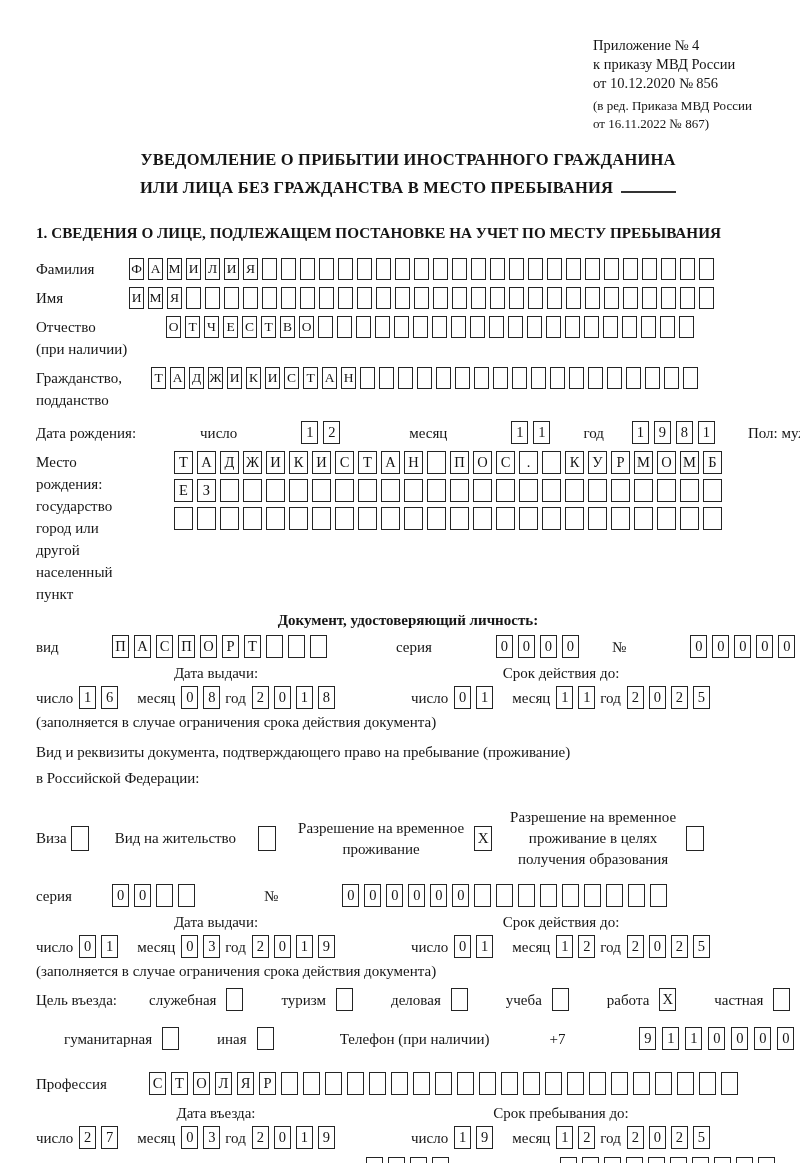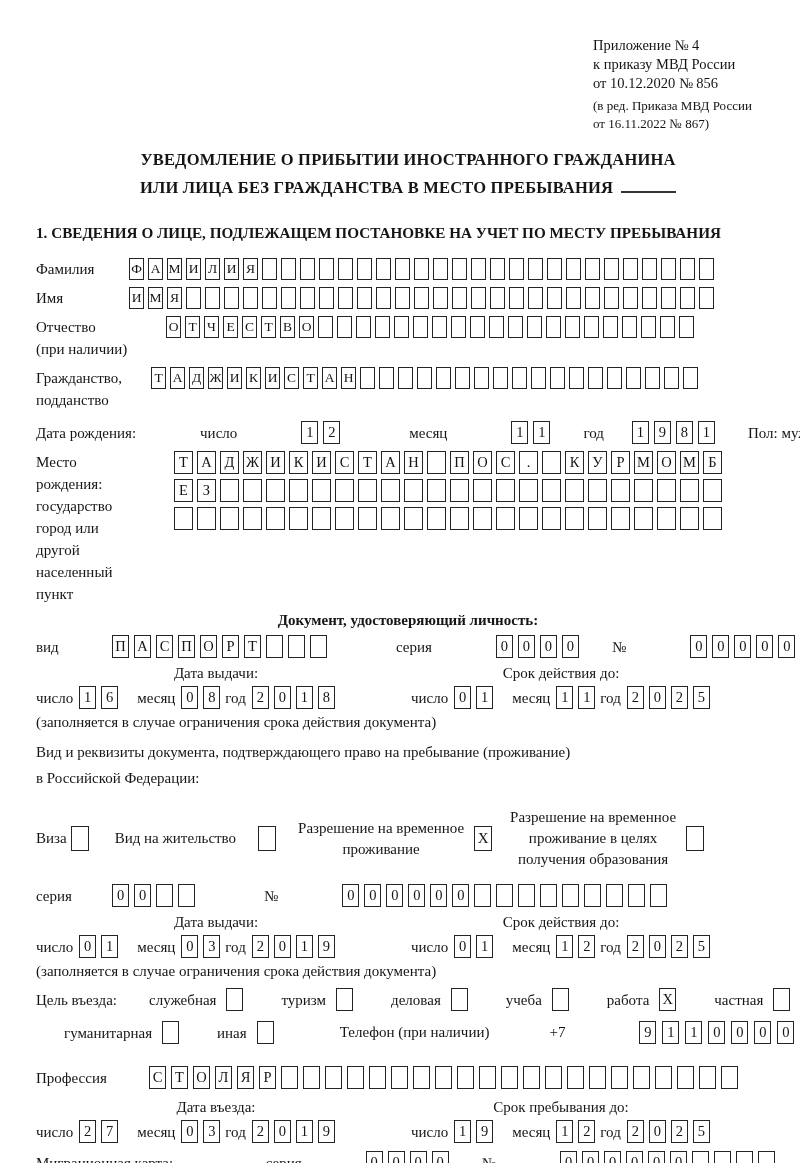--- a/index.html
+++ b/index.html
@@ -552,21 +552,21 @@
     <span class="opt">
         <span class="lbl">частная</span>
         <span class="cell md"></span>
       </span>
     <span class="opt" style="margin-right:0">
         <span class="lbl">транзит</span>
         <span class="cell md"></span>
       </span>
   </div>
 
-  <div class="row purpose" style="align-items:flex-start;margin-top:10px">
+  <div class="row purpose" style="align-items:flex-end;margin-top:16px">
     <span style="width:72px"></span>
     <span class="opt">
         <span class="lbl">гуманитарная</span>
         <span class="cell md"></span>
       </span>
     <span class="opt">
         <span class="lbl">иная</span>
         <span class="cell md"></span>
       </span>
     <span style="width:14px"></span>

